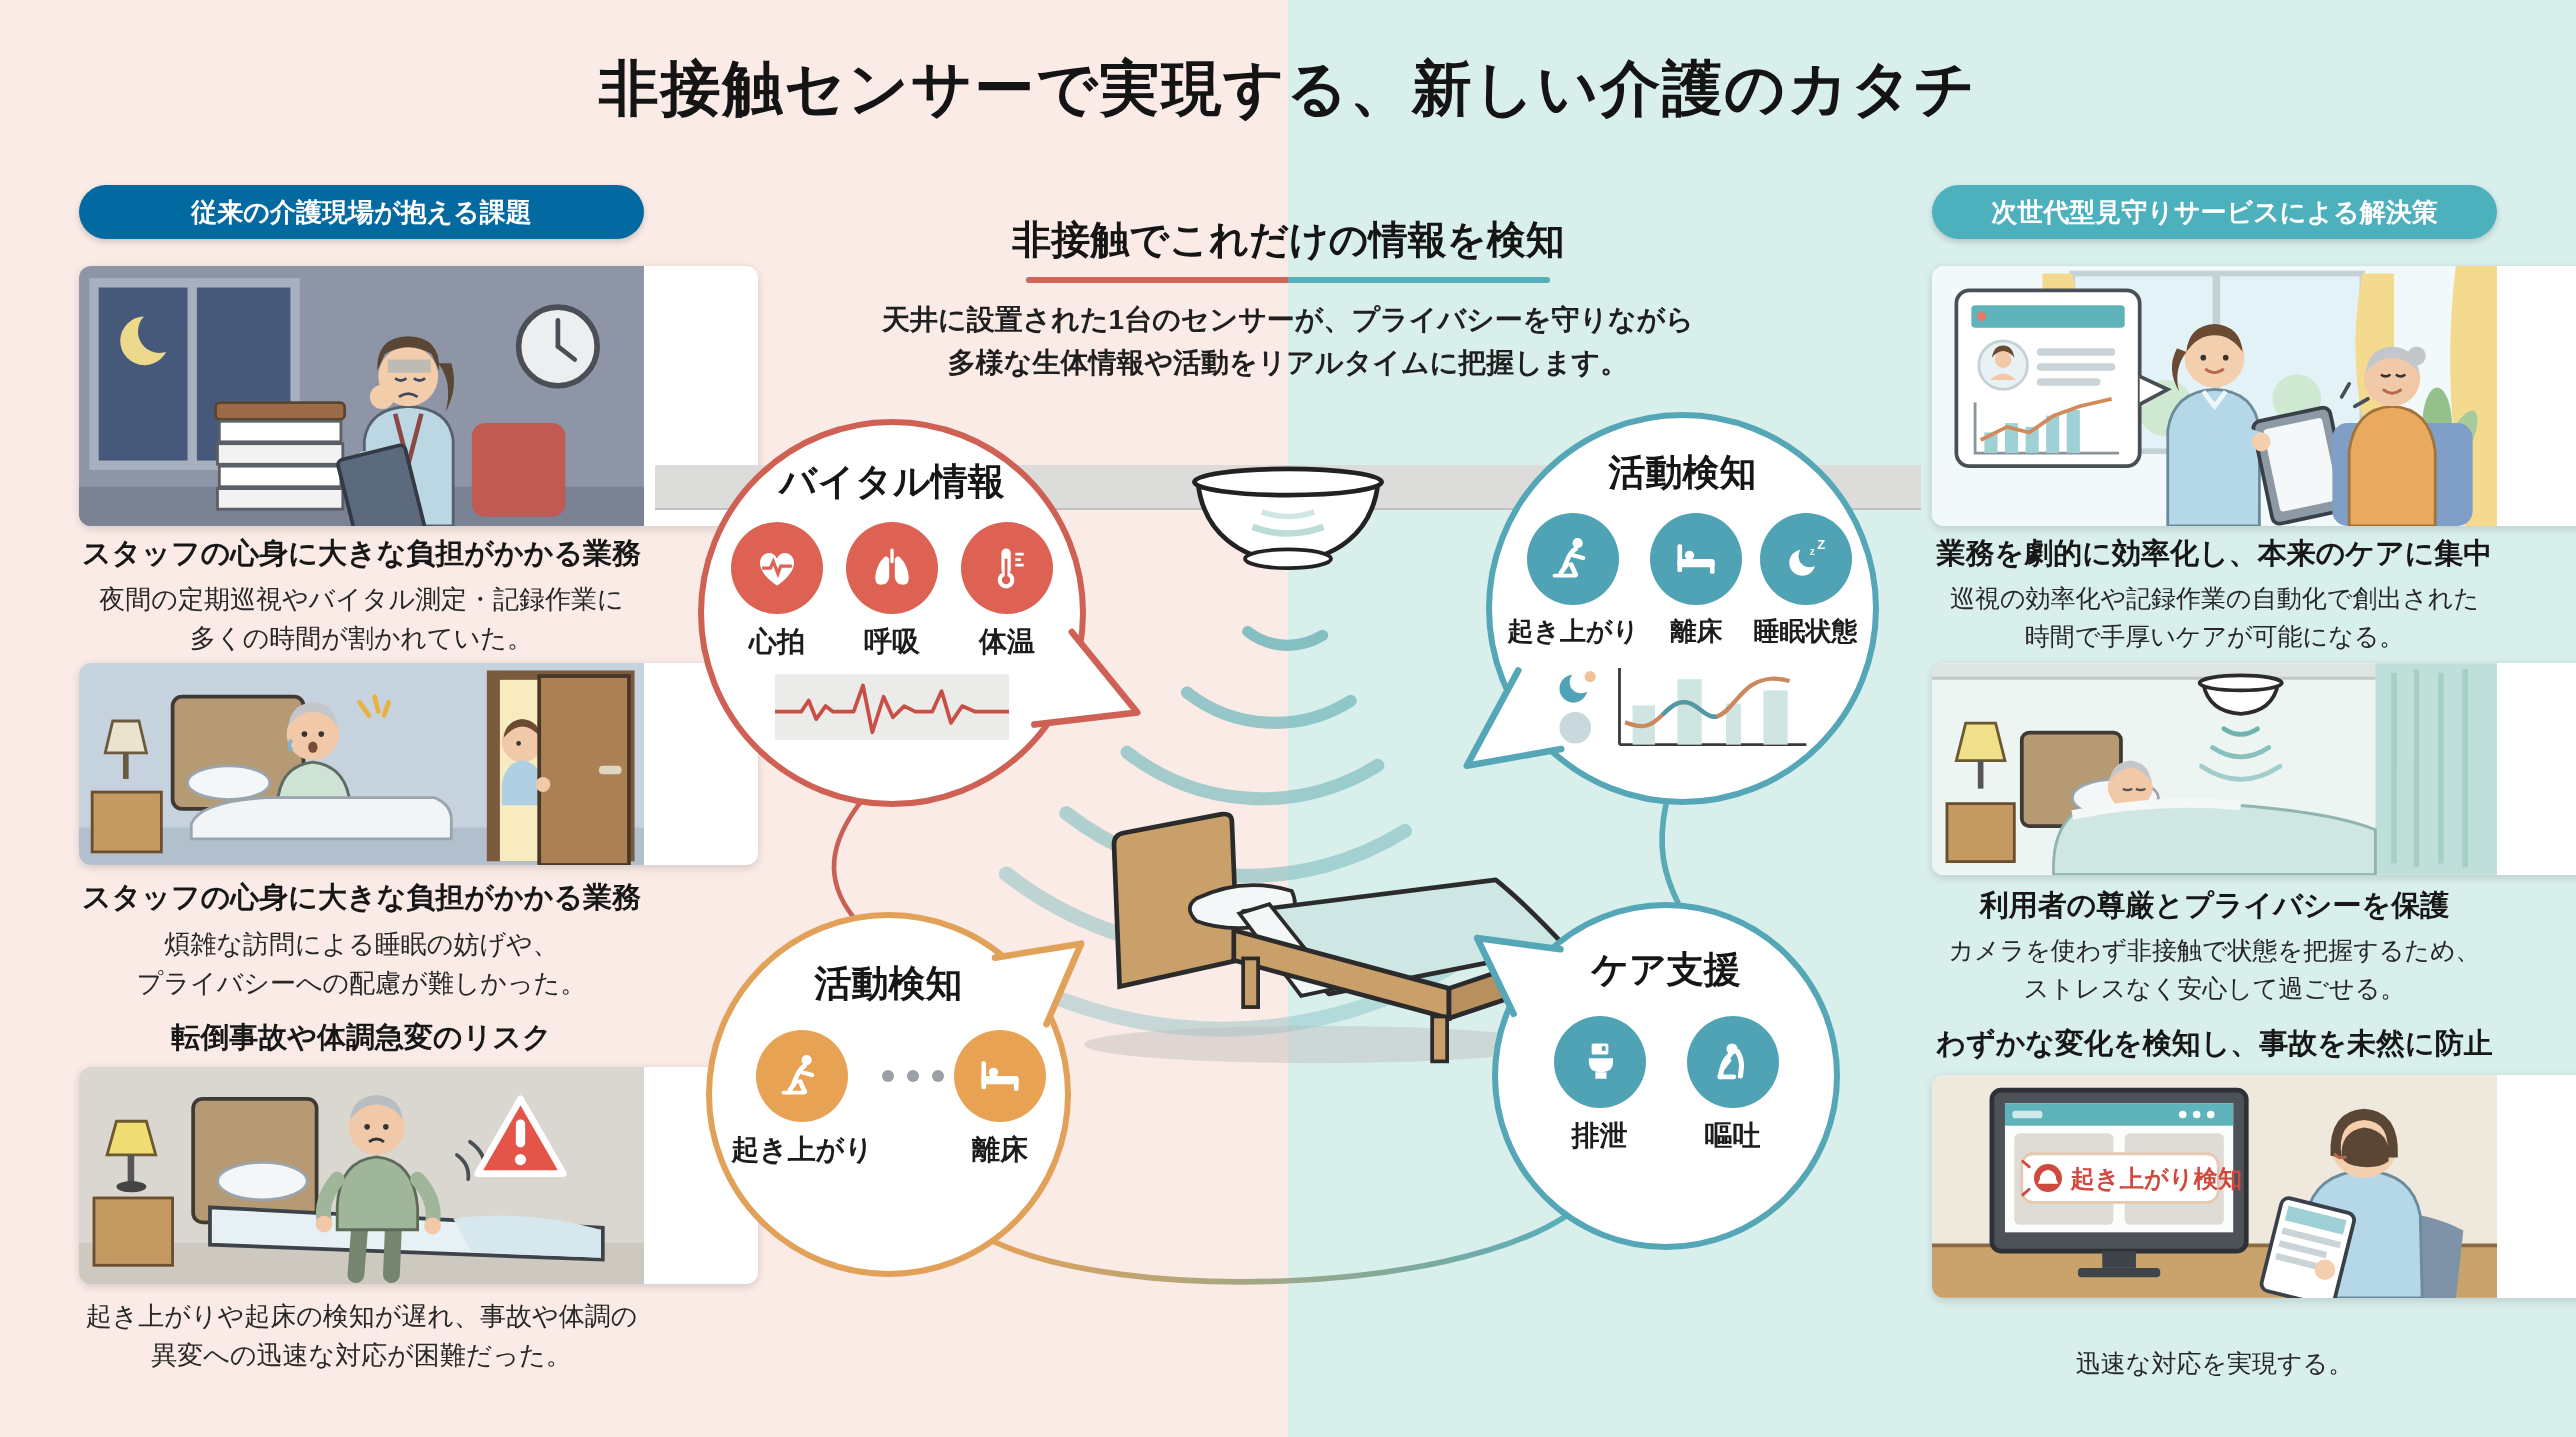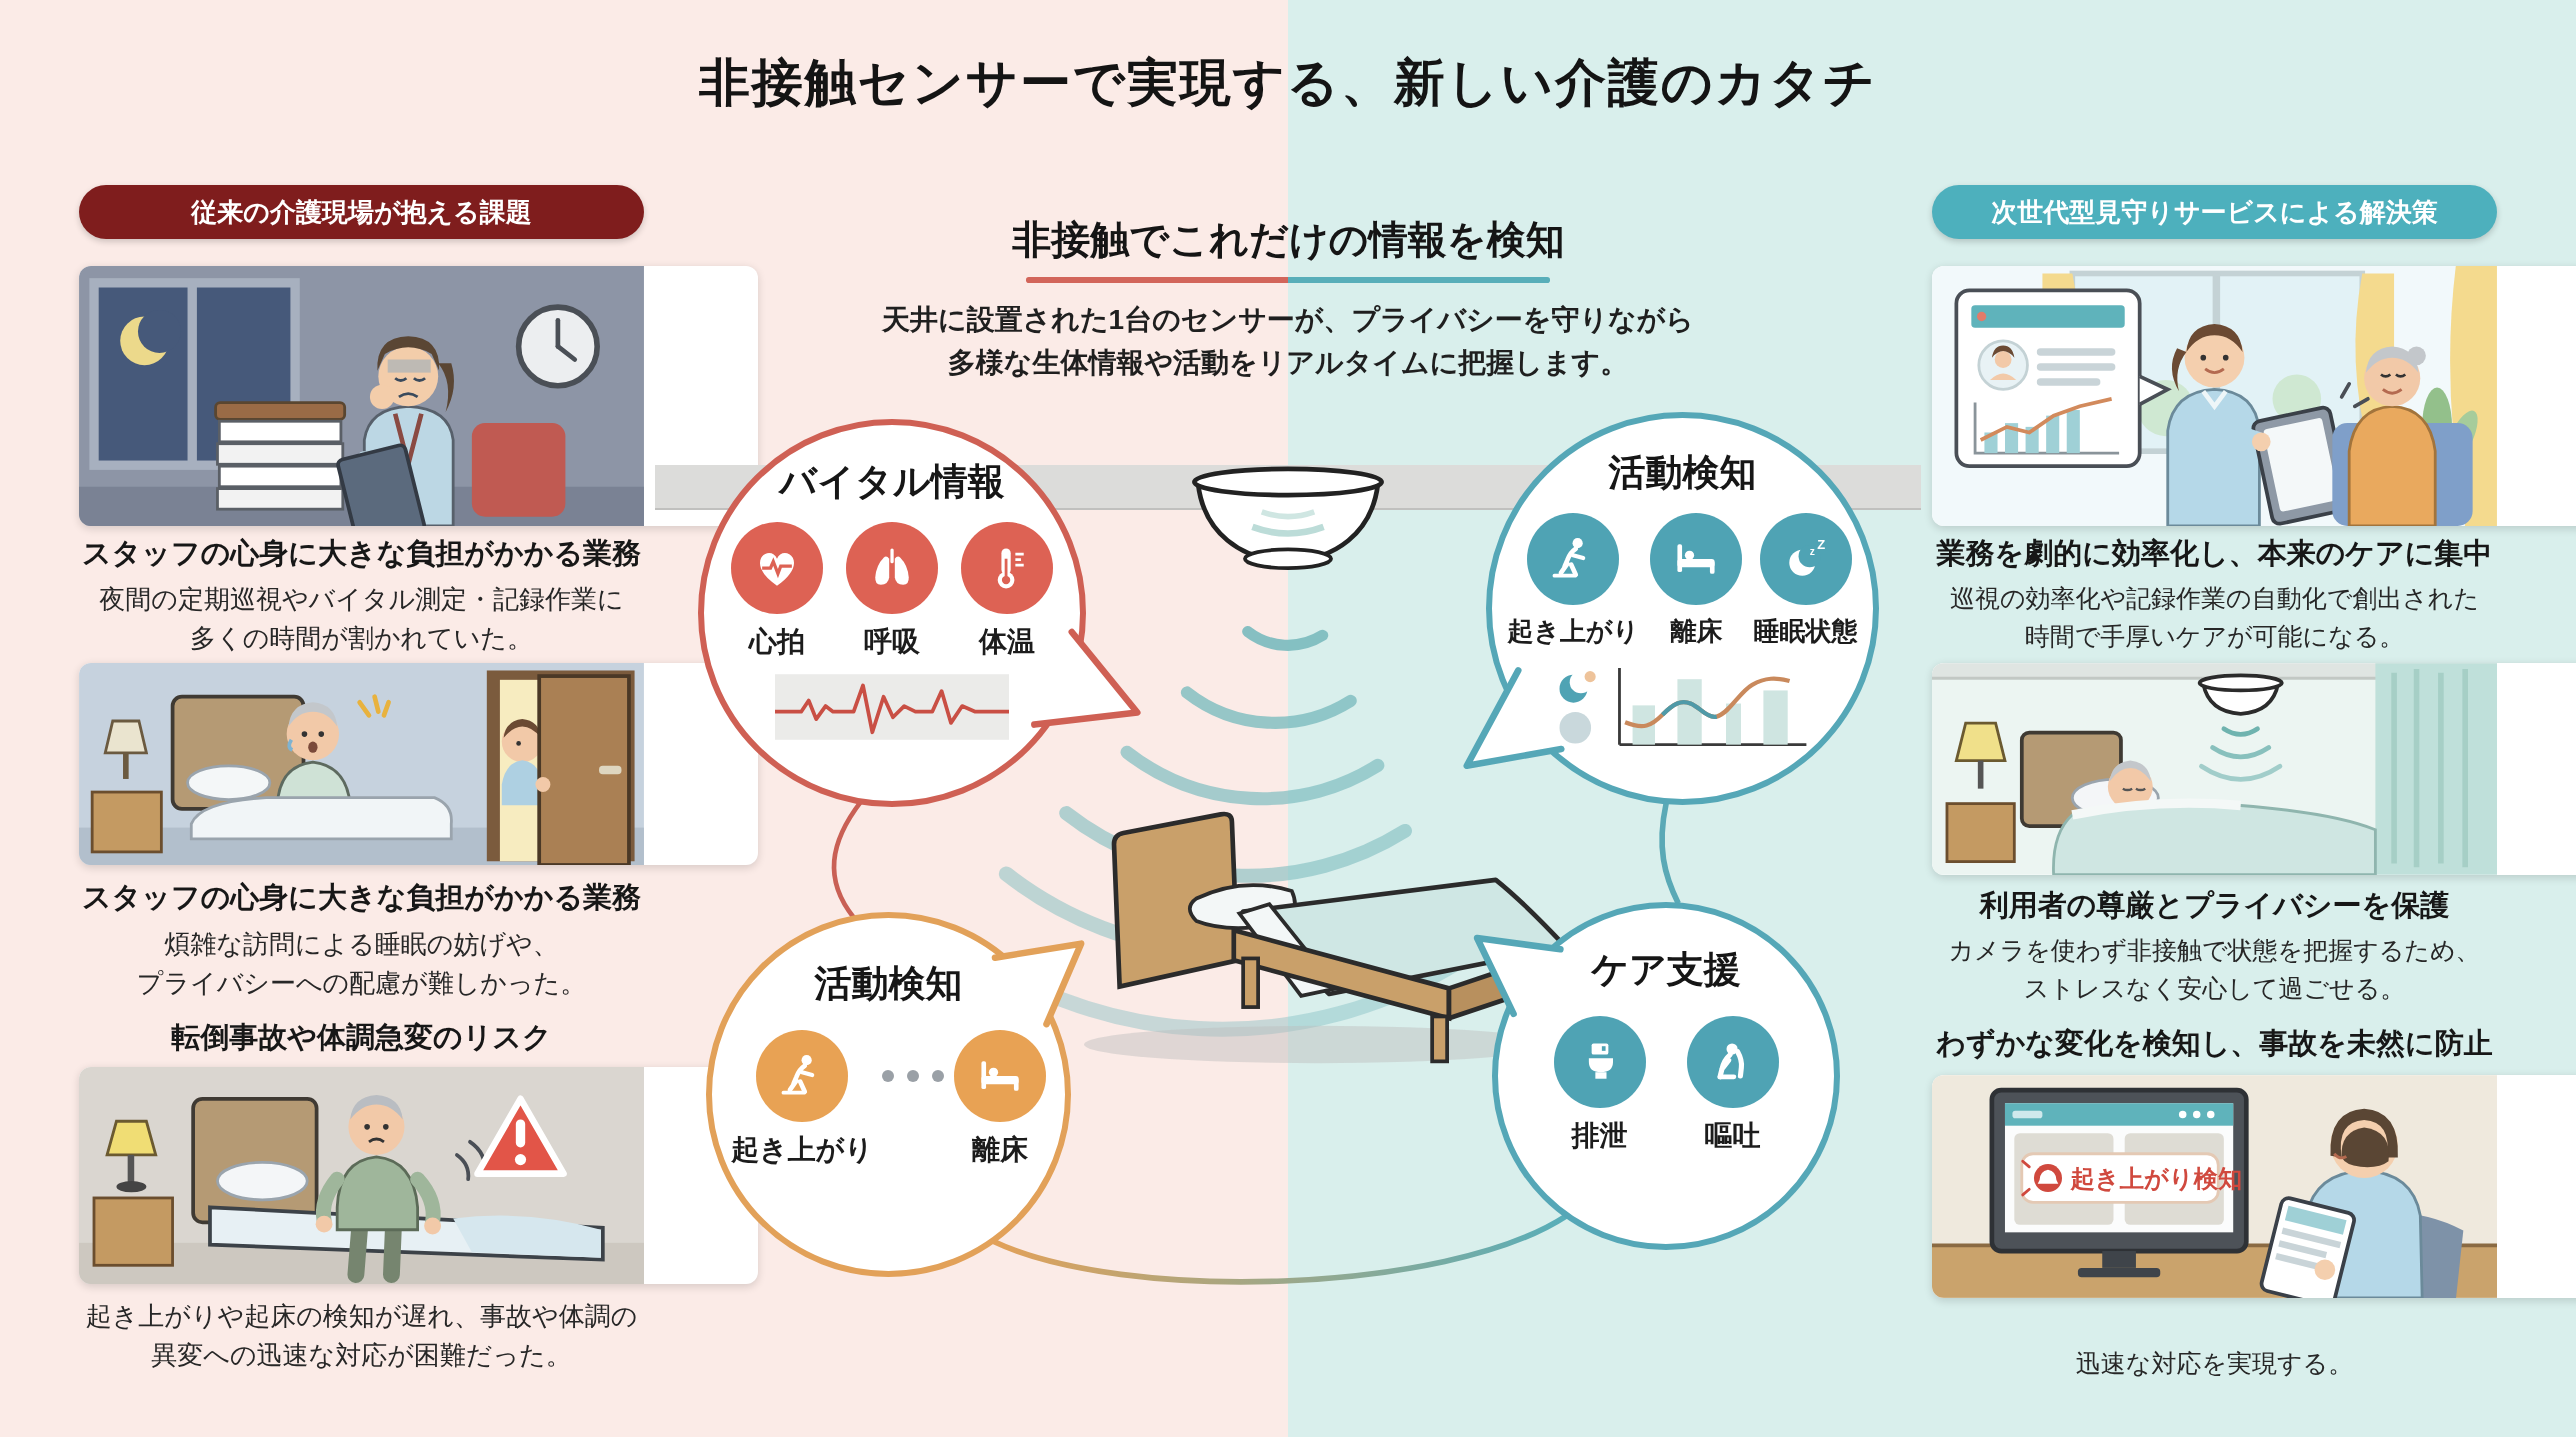--- a/index.html
+++ b/index.html
@@ -3,29 +3,29 @@
 <meta charset="utf-8">
 <style>
   html,body{margin:0;padding:0;background:#888;}
   #page{position:relative;width:2576px;height:1438px;overflow:hidden;
         font-family:"Liberation Sans","DejaVu Sans",sans-serif;color:#1a1a1a;}
   .bg{position:absolute;top:0;height:1438px;width:1288px;}
   #bg-left{left:0;background:#fbebe7;}
   #bg-right{left:1288px;background:#d9efec;}
 
   #main-title{position:absolute;left:0;top:49px;width:2576px;text-align:center;
-    font-size:51px;font-weight:900;letter-spacing:1.9px;color:#141414;}
+    font-size:60px;font-weight:900;letter-spacing:1.9px;color:#141414;}
 
   .col{position:absolute;width:565px;}
   #col-left{left:79px;top:0;}
   #col-right{left:1932px;top:0;}
   .badge{position:absolute;width:565px;height:54px;border-radius:28px;line-height:54px;
     text-align:center;font-size:26px;font-weight:700;color:#ffffff;
     box-shadow:0 2.8px 6.6px rgba(0,0,0,.18);}
-  .badge.red{background:#7f1d1d;}
+  .badge.red{background:#0369a1;}
   .badge.teal{background:#4db0bd;}
   .card{position:absolute;width:679px;border-radius:12px;overflow:hidden;background:#fff;
     box-shadow:0 2.8px 8.4px rgba(0,0,0,.14);}
   .card svg{display:block;}
   .caption{position:absolute;width:565px;text-align:center;font-size:29px;font-weight:800;
     color:#171717;white-space:nowrap;}
   .sub{position:absolute;width:565px;text-align:center;font-size:26px;font-weight:500;
     color:#272727;line-height:1.5;}
   #col-right .sub{font-size:25px;}
 

